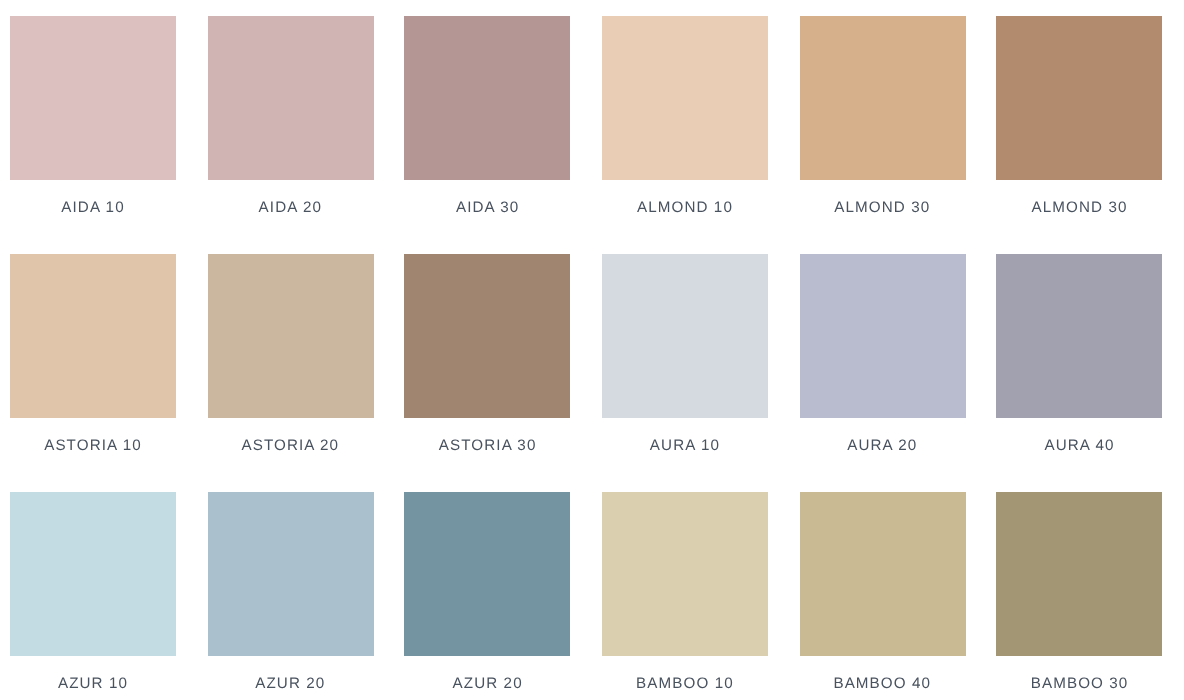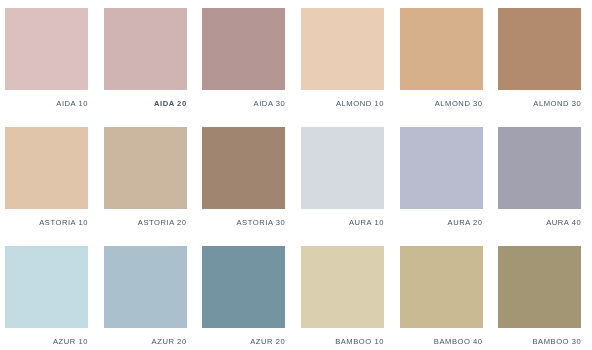--- a/index.html
+++ b/index.html
@@ -36,42 +36,42 @@
 
   .swatch-chip {
     width: 83px;
     height: 82px;
     display: block;
     flex: 0 0 auto;
   }
 
   .swatch-label {
     width: 83px;
-    text-align: right;
+    text-align: center;
     font-family: "Liberation Sans", sans-serif;
     font-size: 7.6px;
     letter-spacing: 0.55px;
     color: #49525f;
     line-height: 1;
     padding-top: 10px;
     white-space: nowrap;
     -webkit-font-smoothing: antialiased;
   }
 </style>
 </head>
 <body>
 
 <div id="palette-grid" style="background: rgb(255, 255, 255);">
     <div class="swatch-cell">
       <div class="swatch-chip" style="background-color: rgb(220, 192, 191);"></div>
       <div class="swatch-label" style="color: rgb(73, 82, 95);">AIDA 10</div>
     </div>
     <div class="swatch-cell">
       <div class="swatch-chip" style="background-color: rgb(208, 180, 179);"></div>
-      <div class="swatch-label" style="color: rgb(73, 82, 95); font-weight: bold;">AIDA 20</div>
+      <div class="swatch-label" style="color: rgb(73, 82, 95);">AIDA 20</div>
     </div>
     <div class="swatch-cell">
       <div class="swatch-chip" style="background-color: rgb(180, 151, 149);"></div>
       <div class="swatch-label" style="color: rgb(73, 82, 95);">AIDA 30</div>
     </div>
     <div class="swatch-cell">
       <div class="swatch-chip" style="background-color: rgb(233, 205, 180);"></div>
       <div class="swatch-label" style="color: rgb(73, 82, 95);">ALMOND 10</div>
     </div>
     <div class="swatch-cell">

